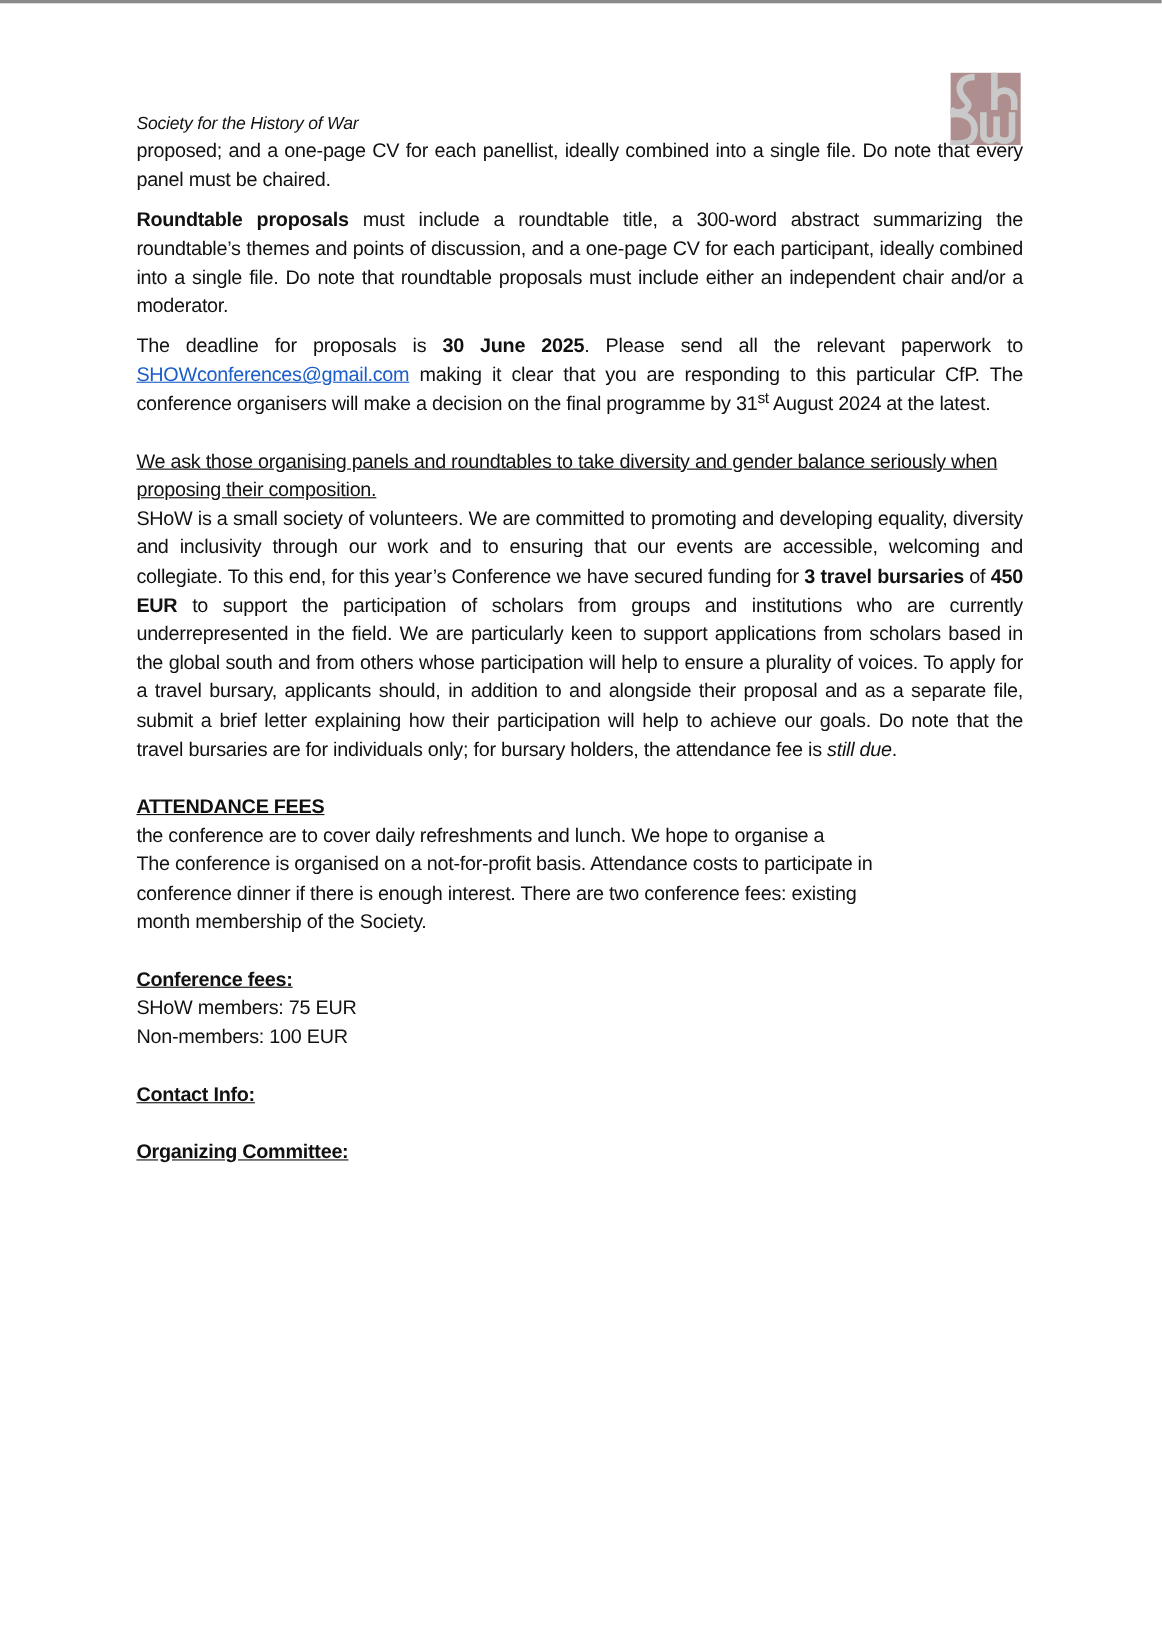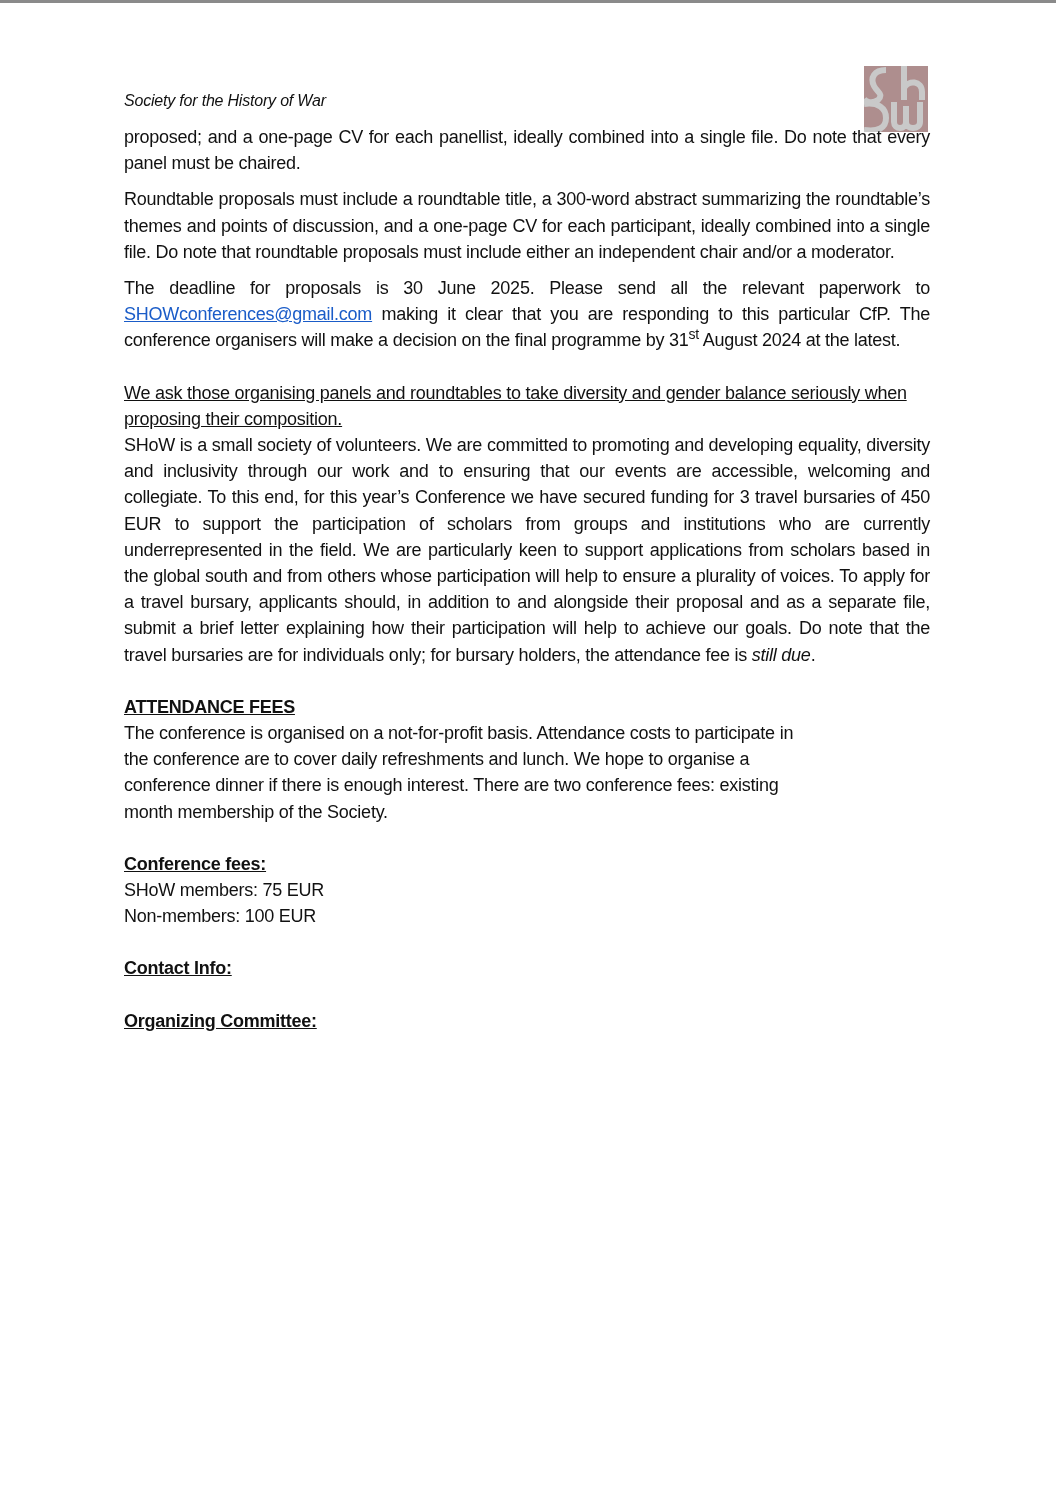--- a/index.html
+++ b/index.html
@@ -2,35 +2,35 @@
 <html><head>
 <meta charset="utf-8">
 <style>
   html, body { margin: 0; padding: 0; background: #ffffff; }
   body {
     width: 1056px; height: 1502px; position: relative; overflow: hidden;
     font-family: "Liberation Sans", sans-serif; color: #111;
   }
   .top-border { position: absolute; left: 0; top: 0; width: 1056px; height: 3px; background: #8a8a8a; }
   .header-title {
-    position: absolute; left: 124px; top: 92px;
+    position: absolute; left: 124px; top: 104px;
     font-style: italic; font-size: 16px; color: #111;
     letter-spacing: -0.2px;
   }
   .logo { position: absolute; left: 864px; top: 66px; width: 64px; height: 66px; }
   .content {
     position: absolute; left: 124px; top: 124px; width: 806px;
     font-size: 18px; line-height: 26.2px; letter-spacing: -0.25px;
   }
   p { margin: 0; }
   .justify { text-align: justify; }
   .gap-s { margin-top: 10px; }
   .gap-l { margin-top: 26px; text-decoration: underline; }
   .gap-xl { margin-top: 52px; }
-  b { font-weight: normal; }
+  b { font-weight: bold; }
   a { color: #1a5cc8; text-decoration: underline; }
   sup { font-size: 14px; line-height: 0; vertical-align: 7px; }
   .heading { font-weight: bold; }
 </style>
 </head>
 <body>
 
 <div class="top-border"></div>
 
 <div class="header-title">Society for the History of War</div>
@@ -50,22 +50,22 @@
   <p class="justify gap-s"><b>Roundtable proposals</b><span> must include a roundtable title, a 300-word abstract summarizing the roundtable’s themes and points of discussion, and a one-page CV for each participant, ideally combined into a single file. Do note that roundtable proposals must include either an independent chair and/or a moderator.</span></p>
 
   <p class="justify gap-s"><span>The deadline for proposals is </span><b>30 June 2025</b><span>. Please send all the relevant paperwork to </span><a href="#">SHOWconferences@gmail.com</a><span> making it clear that you are responding to this particular CfP. The conference organisers will make a decision on the final programme by 31</span><sup>st</sup><span> August 2024 at the latest.</span></p>
 
   <p class="gap-l">We ask those organising panels and roundtables to take diversity and gender balance seriously when proposing their composition.</p>
 
   <p class="justify"><span>SHoW is a small society of volunteers. We are committed to promoting and developing equality, diversity and inclusivity through our work and to ensuring that our events are accessible, welcoming and collegiate. To this end, for this year’s Conference we have secured funding for </span><b>3 travel bursaries</b><span> of </span><b>450 EUR</b><span> to support the participation of scholars from groups and institutions who are currently underrepresented in the field. We are particularly keen to support applications from scholars based in the global south and from others whose participation will help to ensure a plurality of voices. To apply for a travel bursary, applicants should, in addition to and alongside their proposal and as a separate file, submit a brief letter explaining how their participation will help to achieve our goals. Do note that the travel bursaries are for individuals only; for bursary holders, the attendance fee is </span><i>still due</i><span>.</span></p>
 
   <p class="heading gap-l">ATTENDANCE FEES</p>
   <div>
+    <p>the conference are to cover daily refreshments and lunch. We hope to organise a</p>
     <p>The conference is organised on a not-for-profit basis. Attendance costs to participate in</p>
-    <p>the conference are to cover daily refreshments and lunch. We hope to organise a</p>
     <p>conference dinner if there is enough interest. There are two conference fees: existing</p>
     <p>month membership of the Society.</p>
   </div>
 
   <p class="heading gap-l">Conference fees:</p>
   <p>SHoW members: 75 EUR</p>
   <p>Non-members: 100 EUR</p>
 
 
   <p class="heading gap-l">Contact Info:</p>

